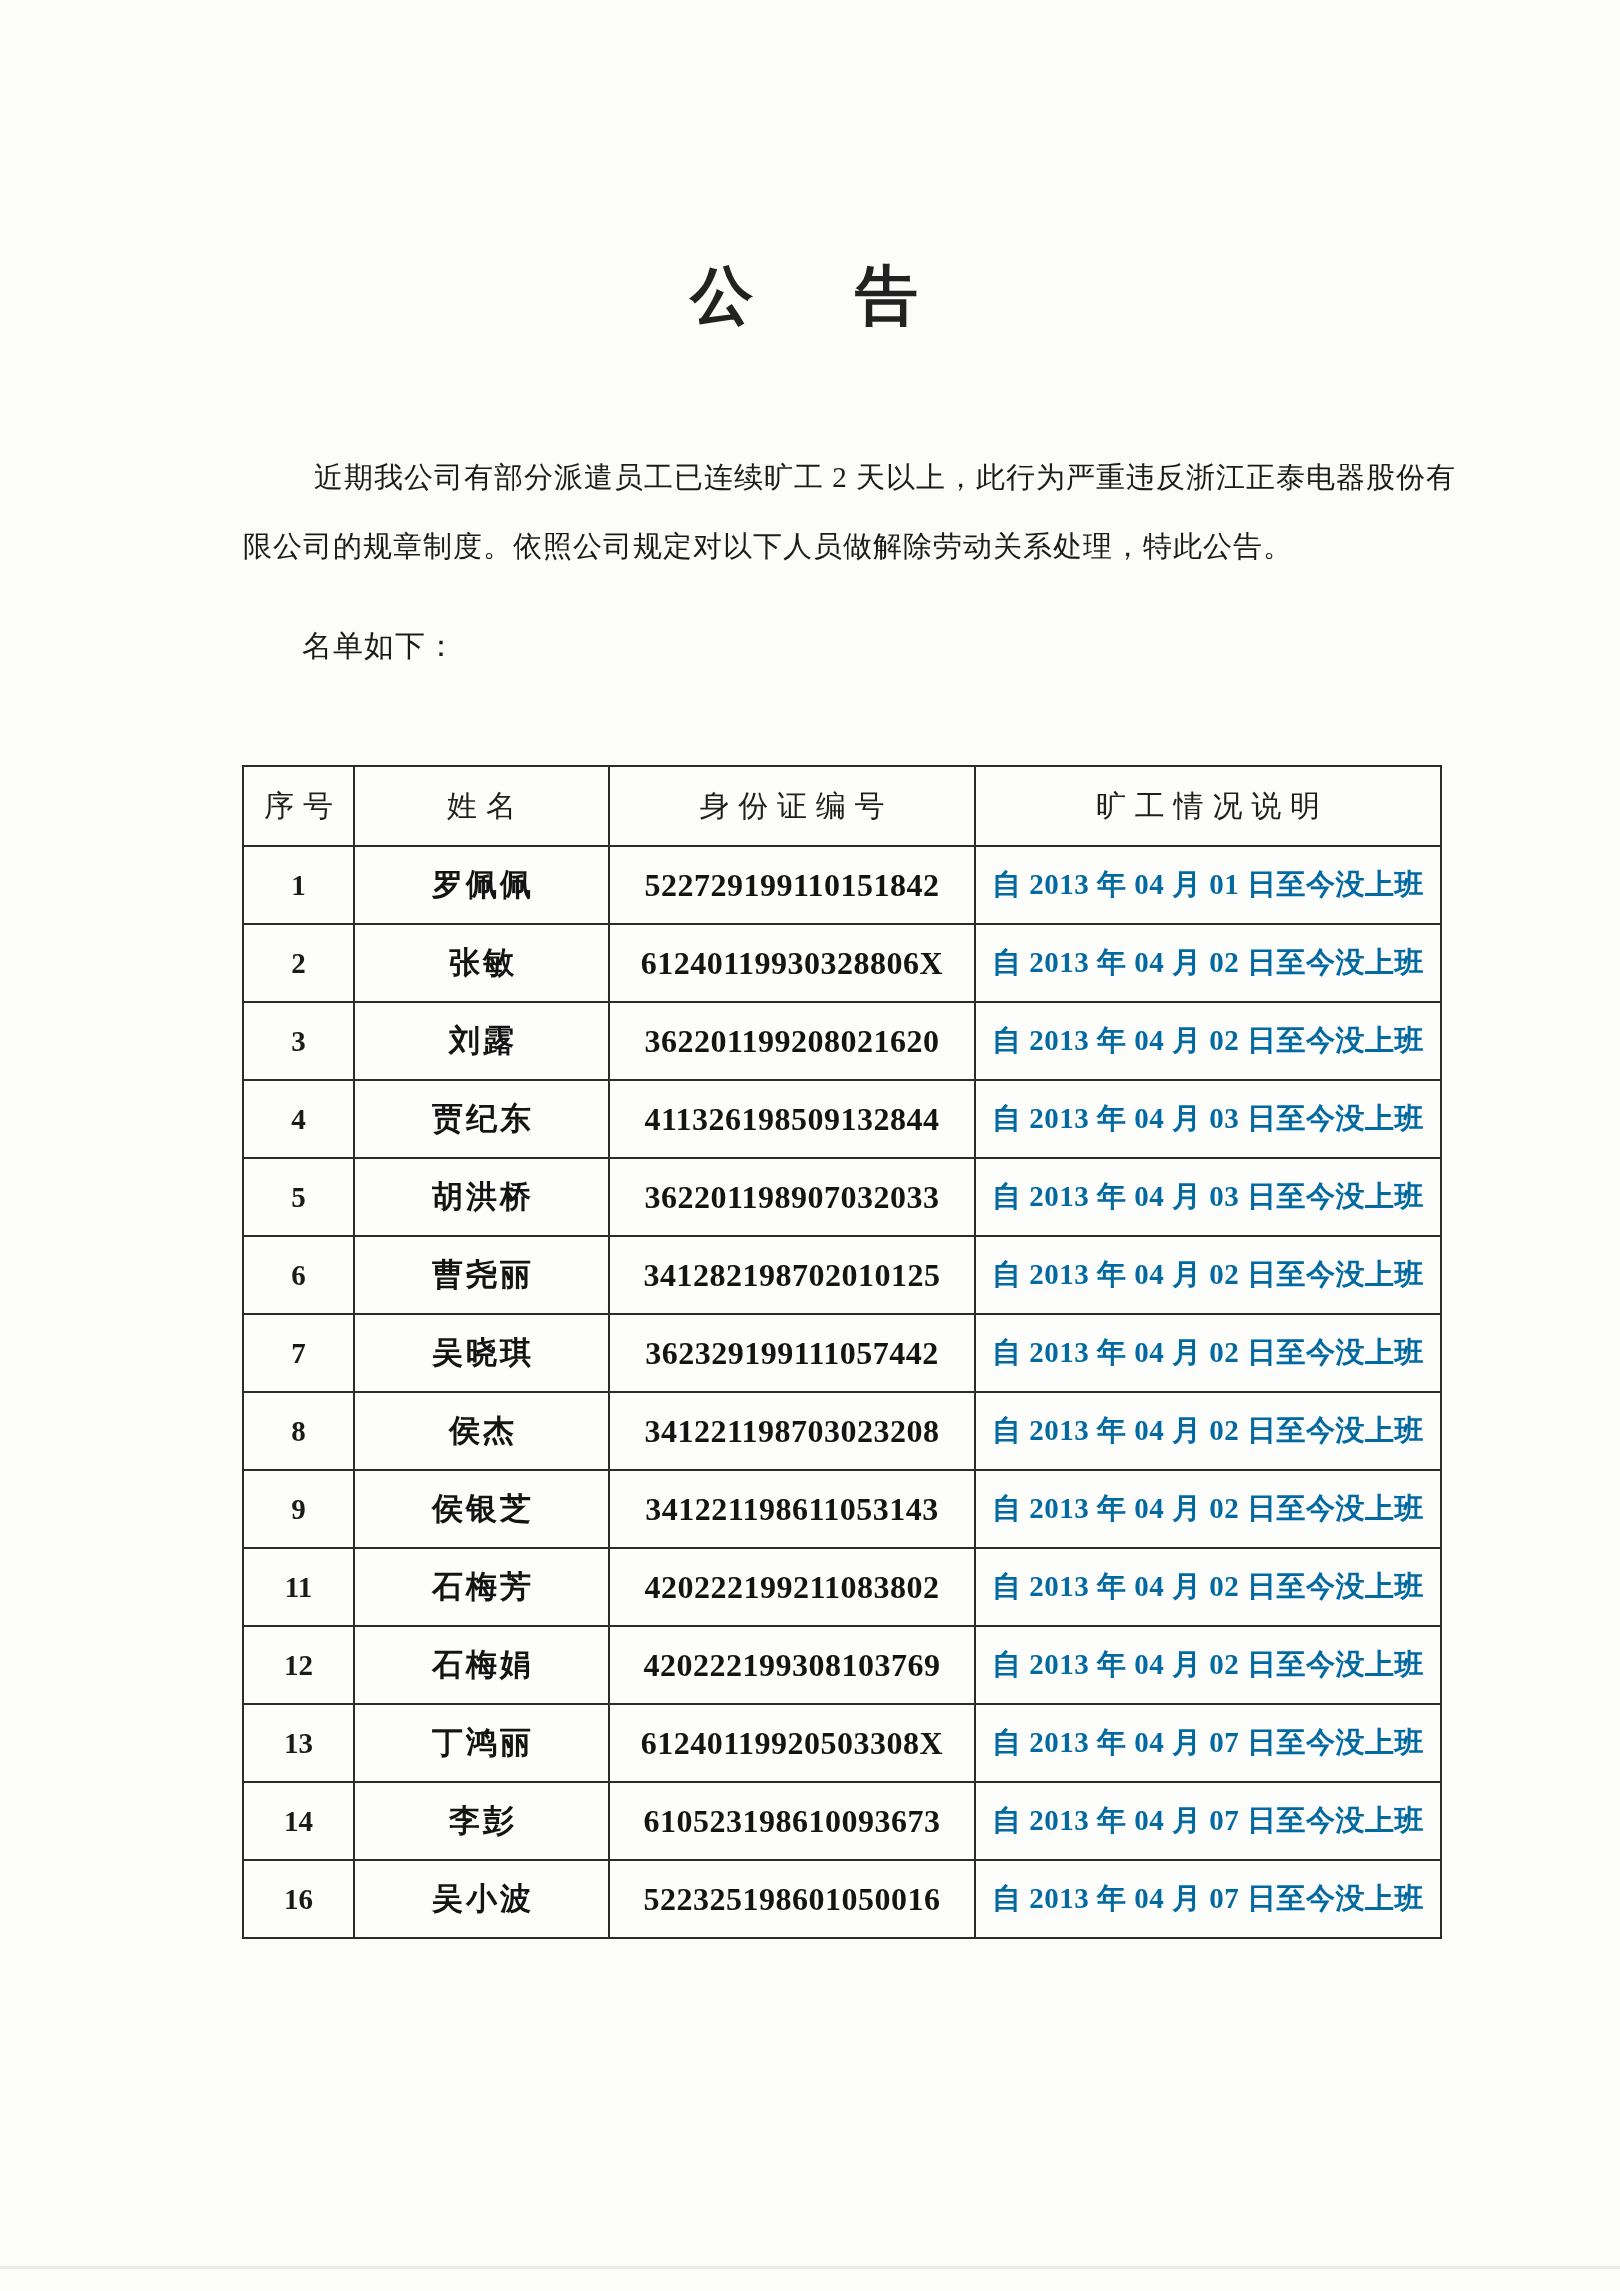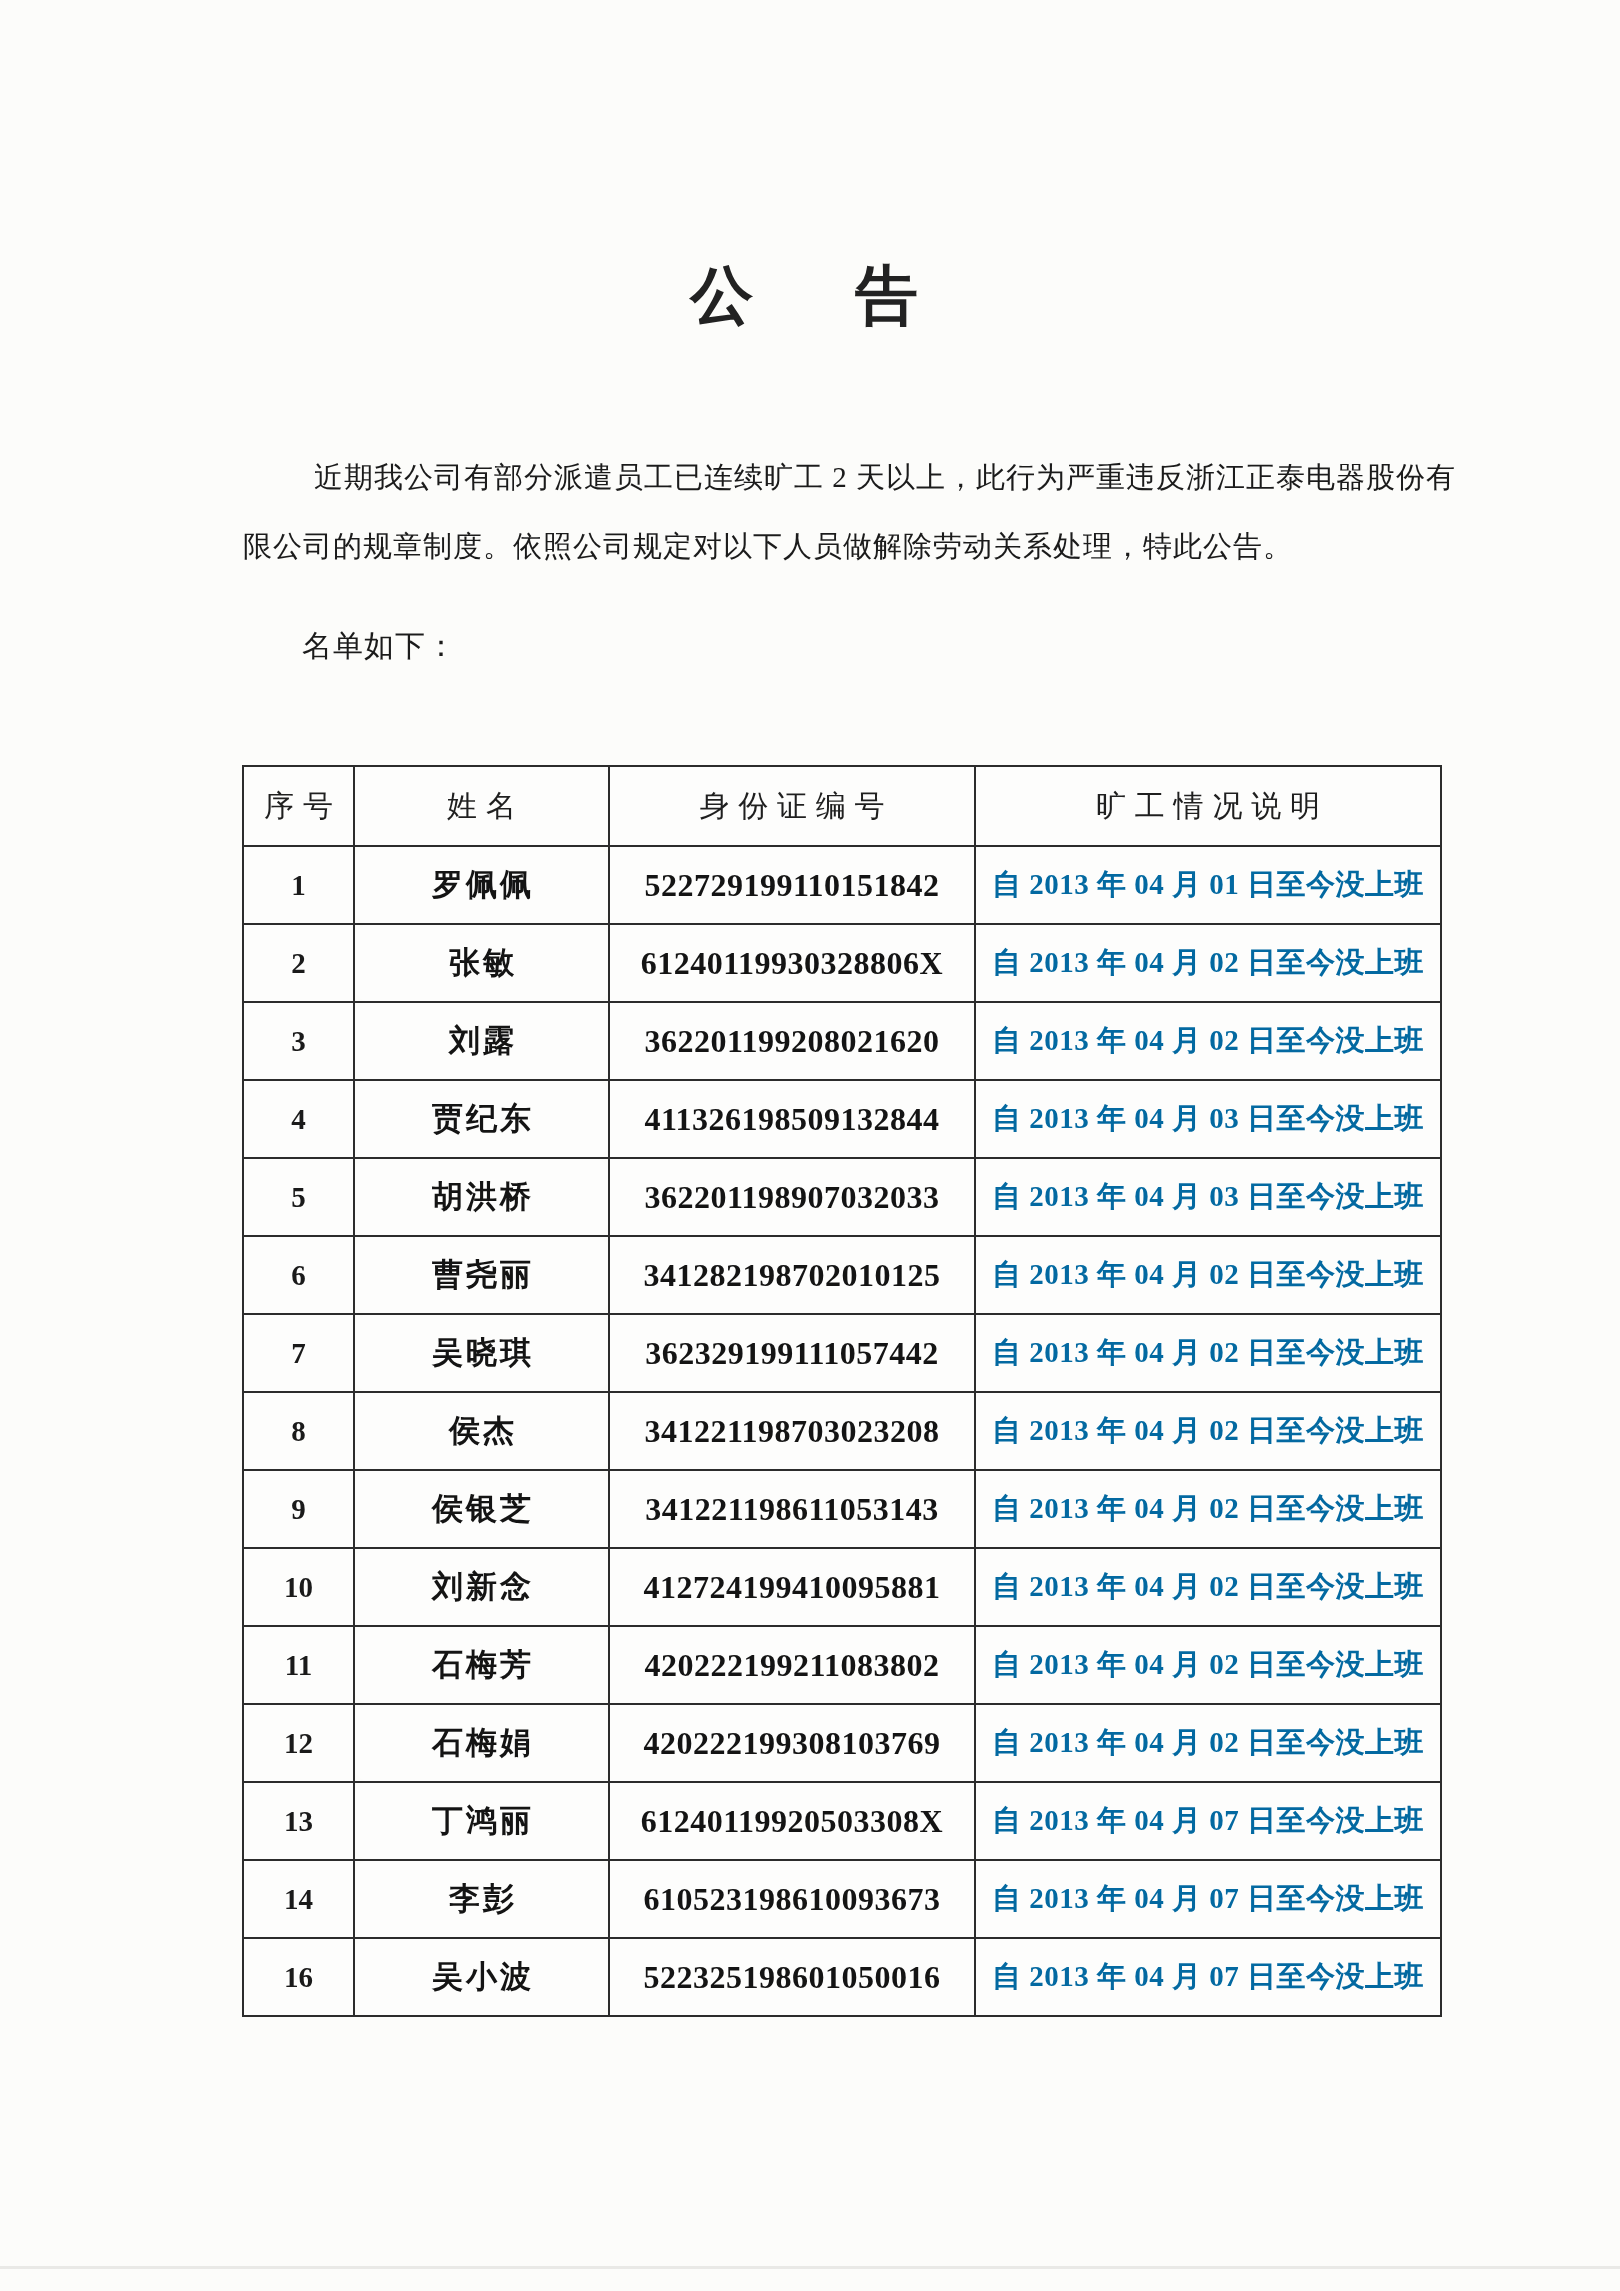--- a/index.html
+++ b/index.html
@@ -193,26 +193,20 @@
     <td class="note-cell">自 2013 年 04 月 02 日至今没上班</td>
   </tr>
 
   <tr>
     <td class="seq-cell">9</td>
     <td class="name-cell">侯银芝</td>
     <td class="id-cell">341221198611053143</td>
     <td class="note-cell">自 2013 年 04 月 02 日至今没上班</td>
   </tr>
 
-  <tr>
-    <td class="seq-cell">10</td>
-    <td class="name-cell">刘新念</td>
-    <td class="id-cell">412724199410095881</td>
-    <td class="note-cell">自 2013 年 04 月 02 日至今没上班</td>
-  </tr>
 
   <tr>
     <td class="seq-cell">11</td>
     <td class="name-cell">石梅芳</td>
     <td class="id-cell">420222199211083802</td>
     <td class="note-cell">自 2013 年 04 月 02 日至今没上班</td>
   </tr>
 
   <tr>
     <td class="seq-cell">12</td>

